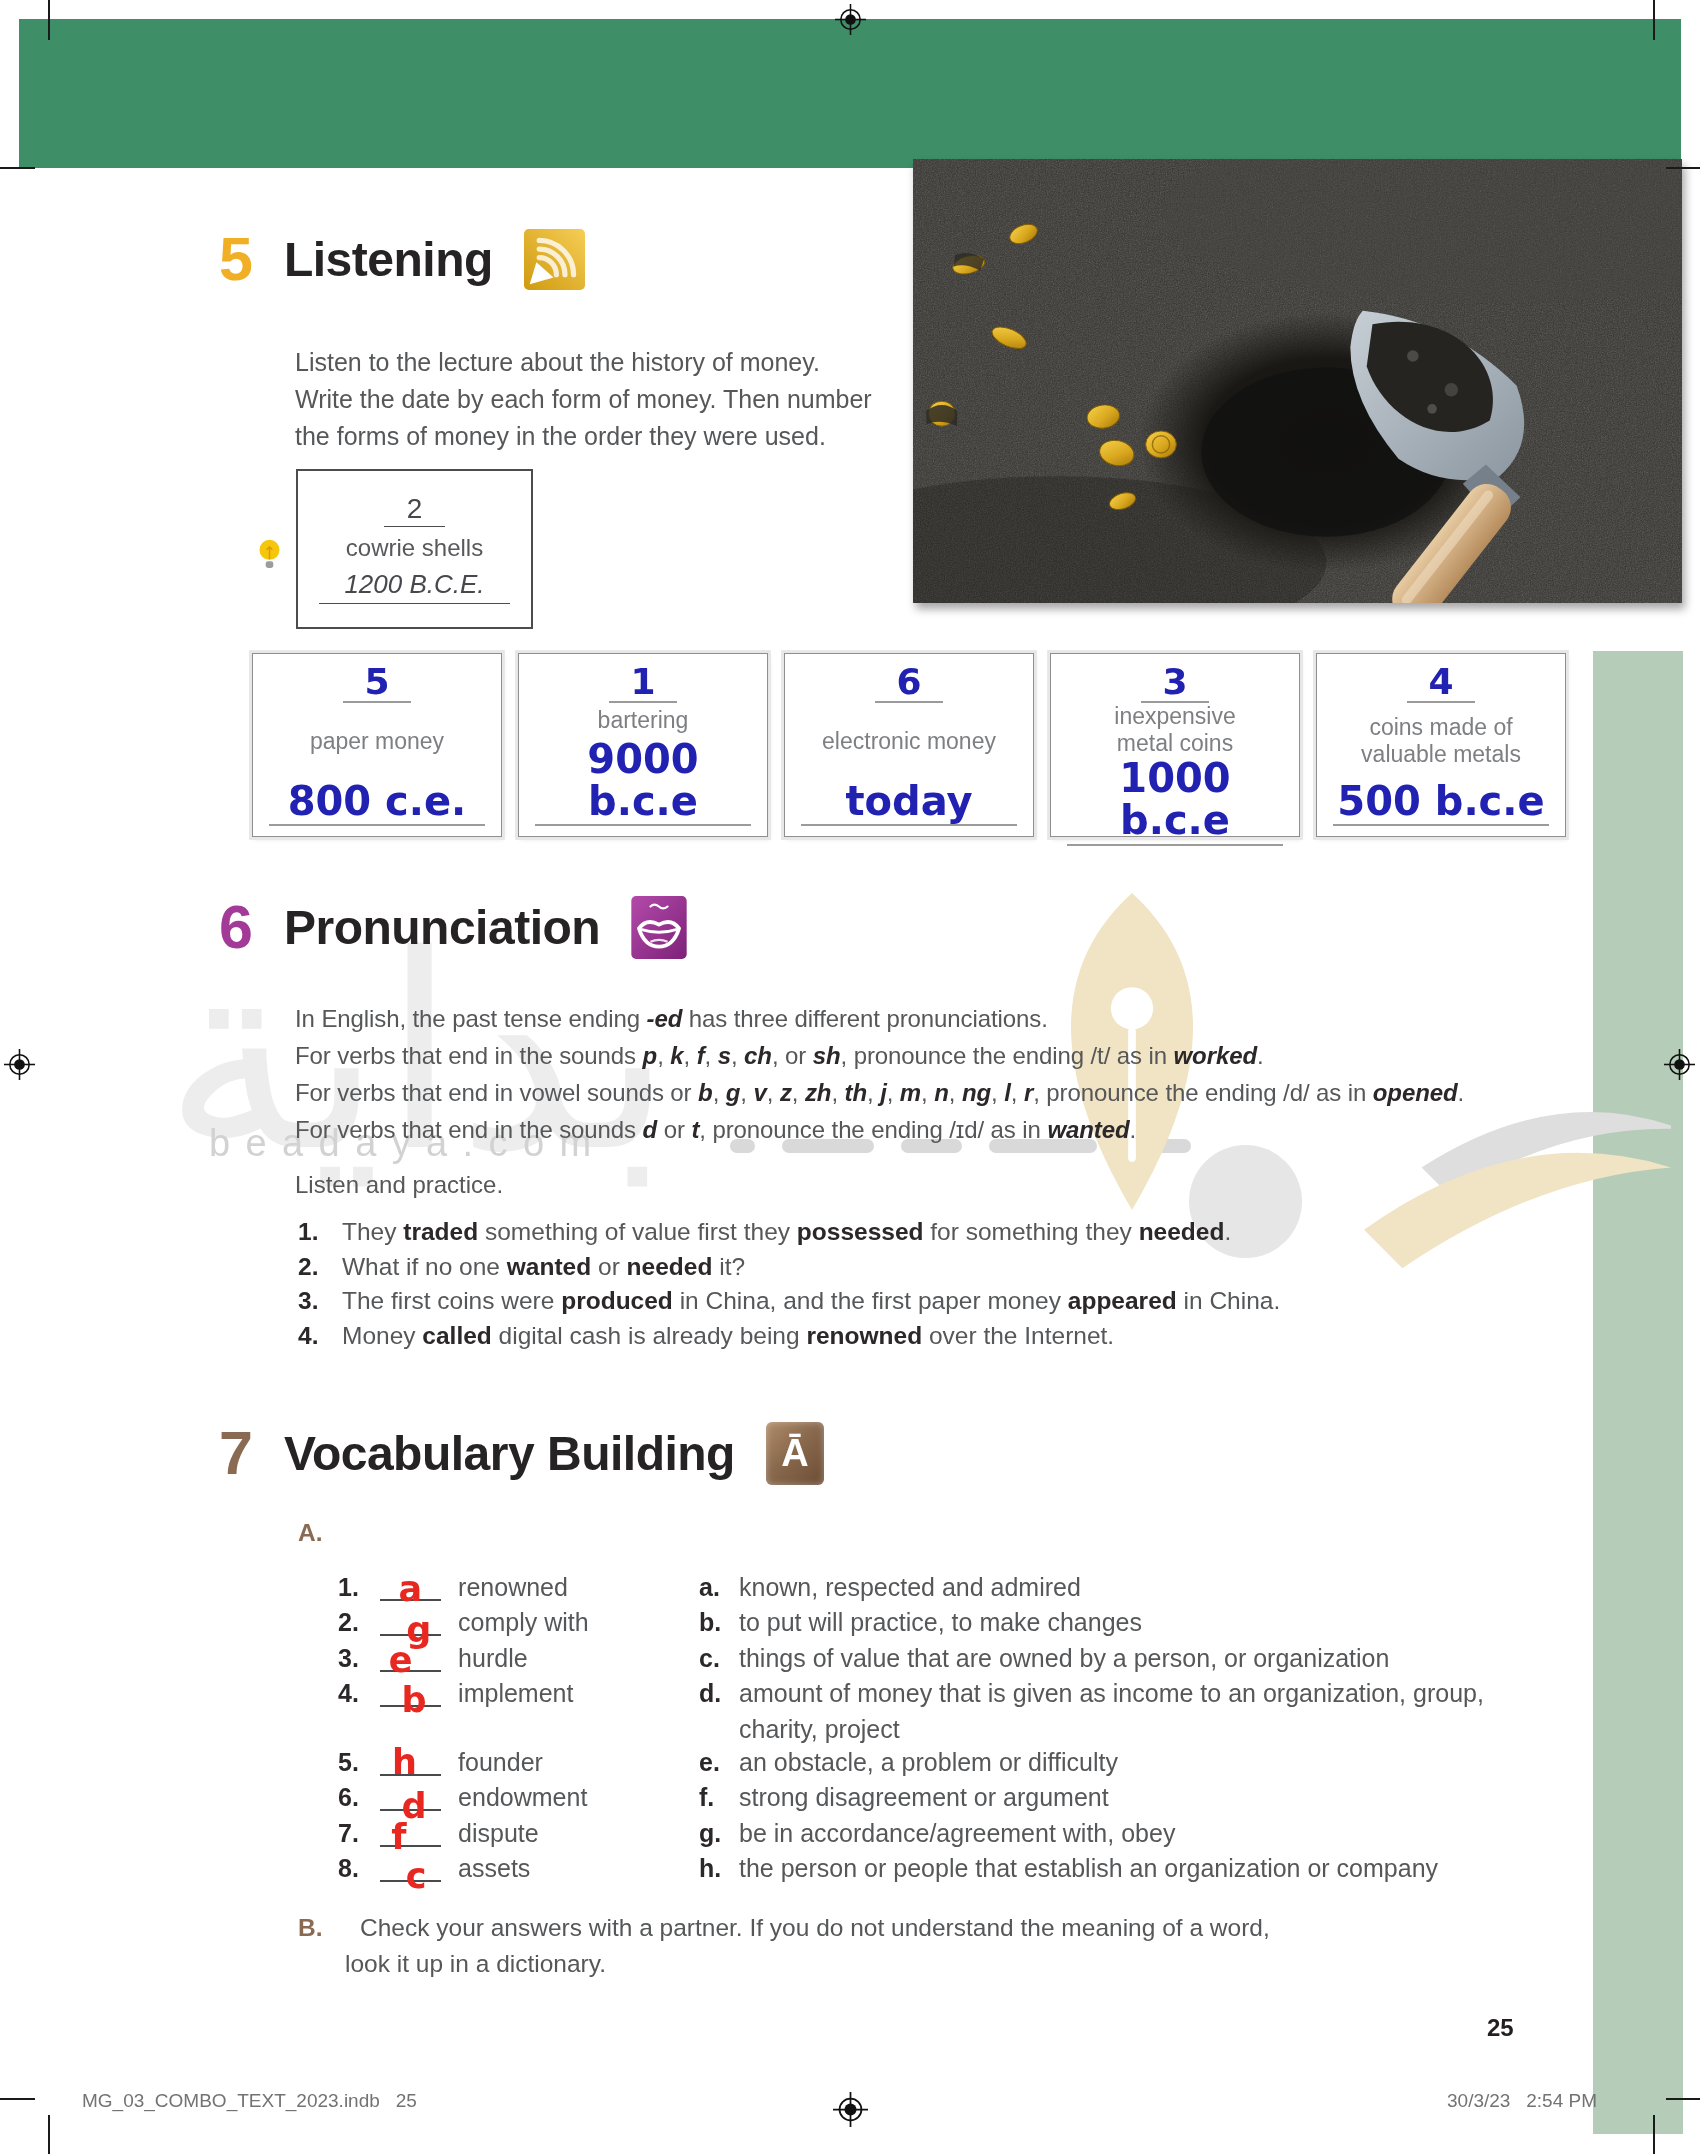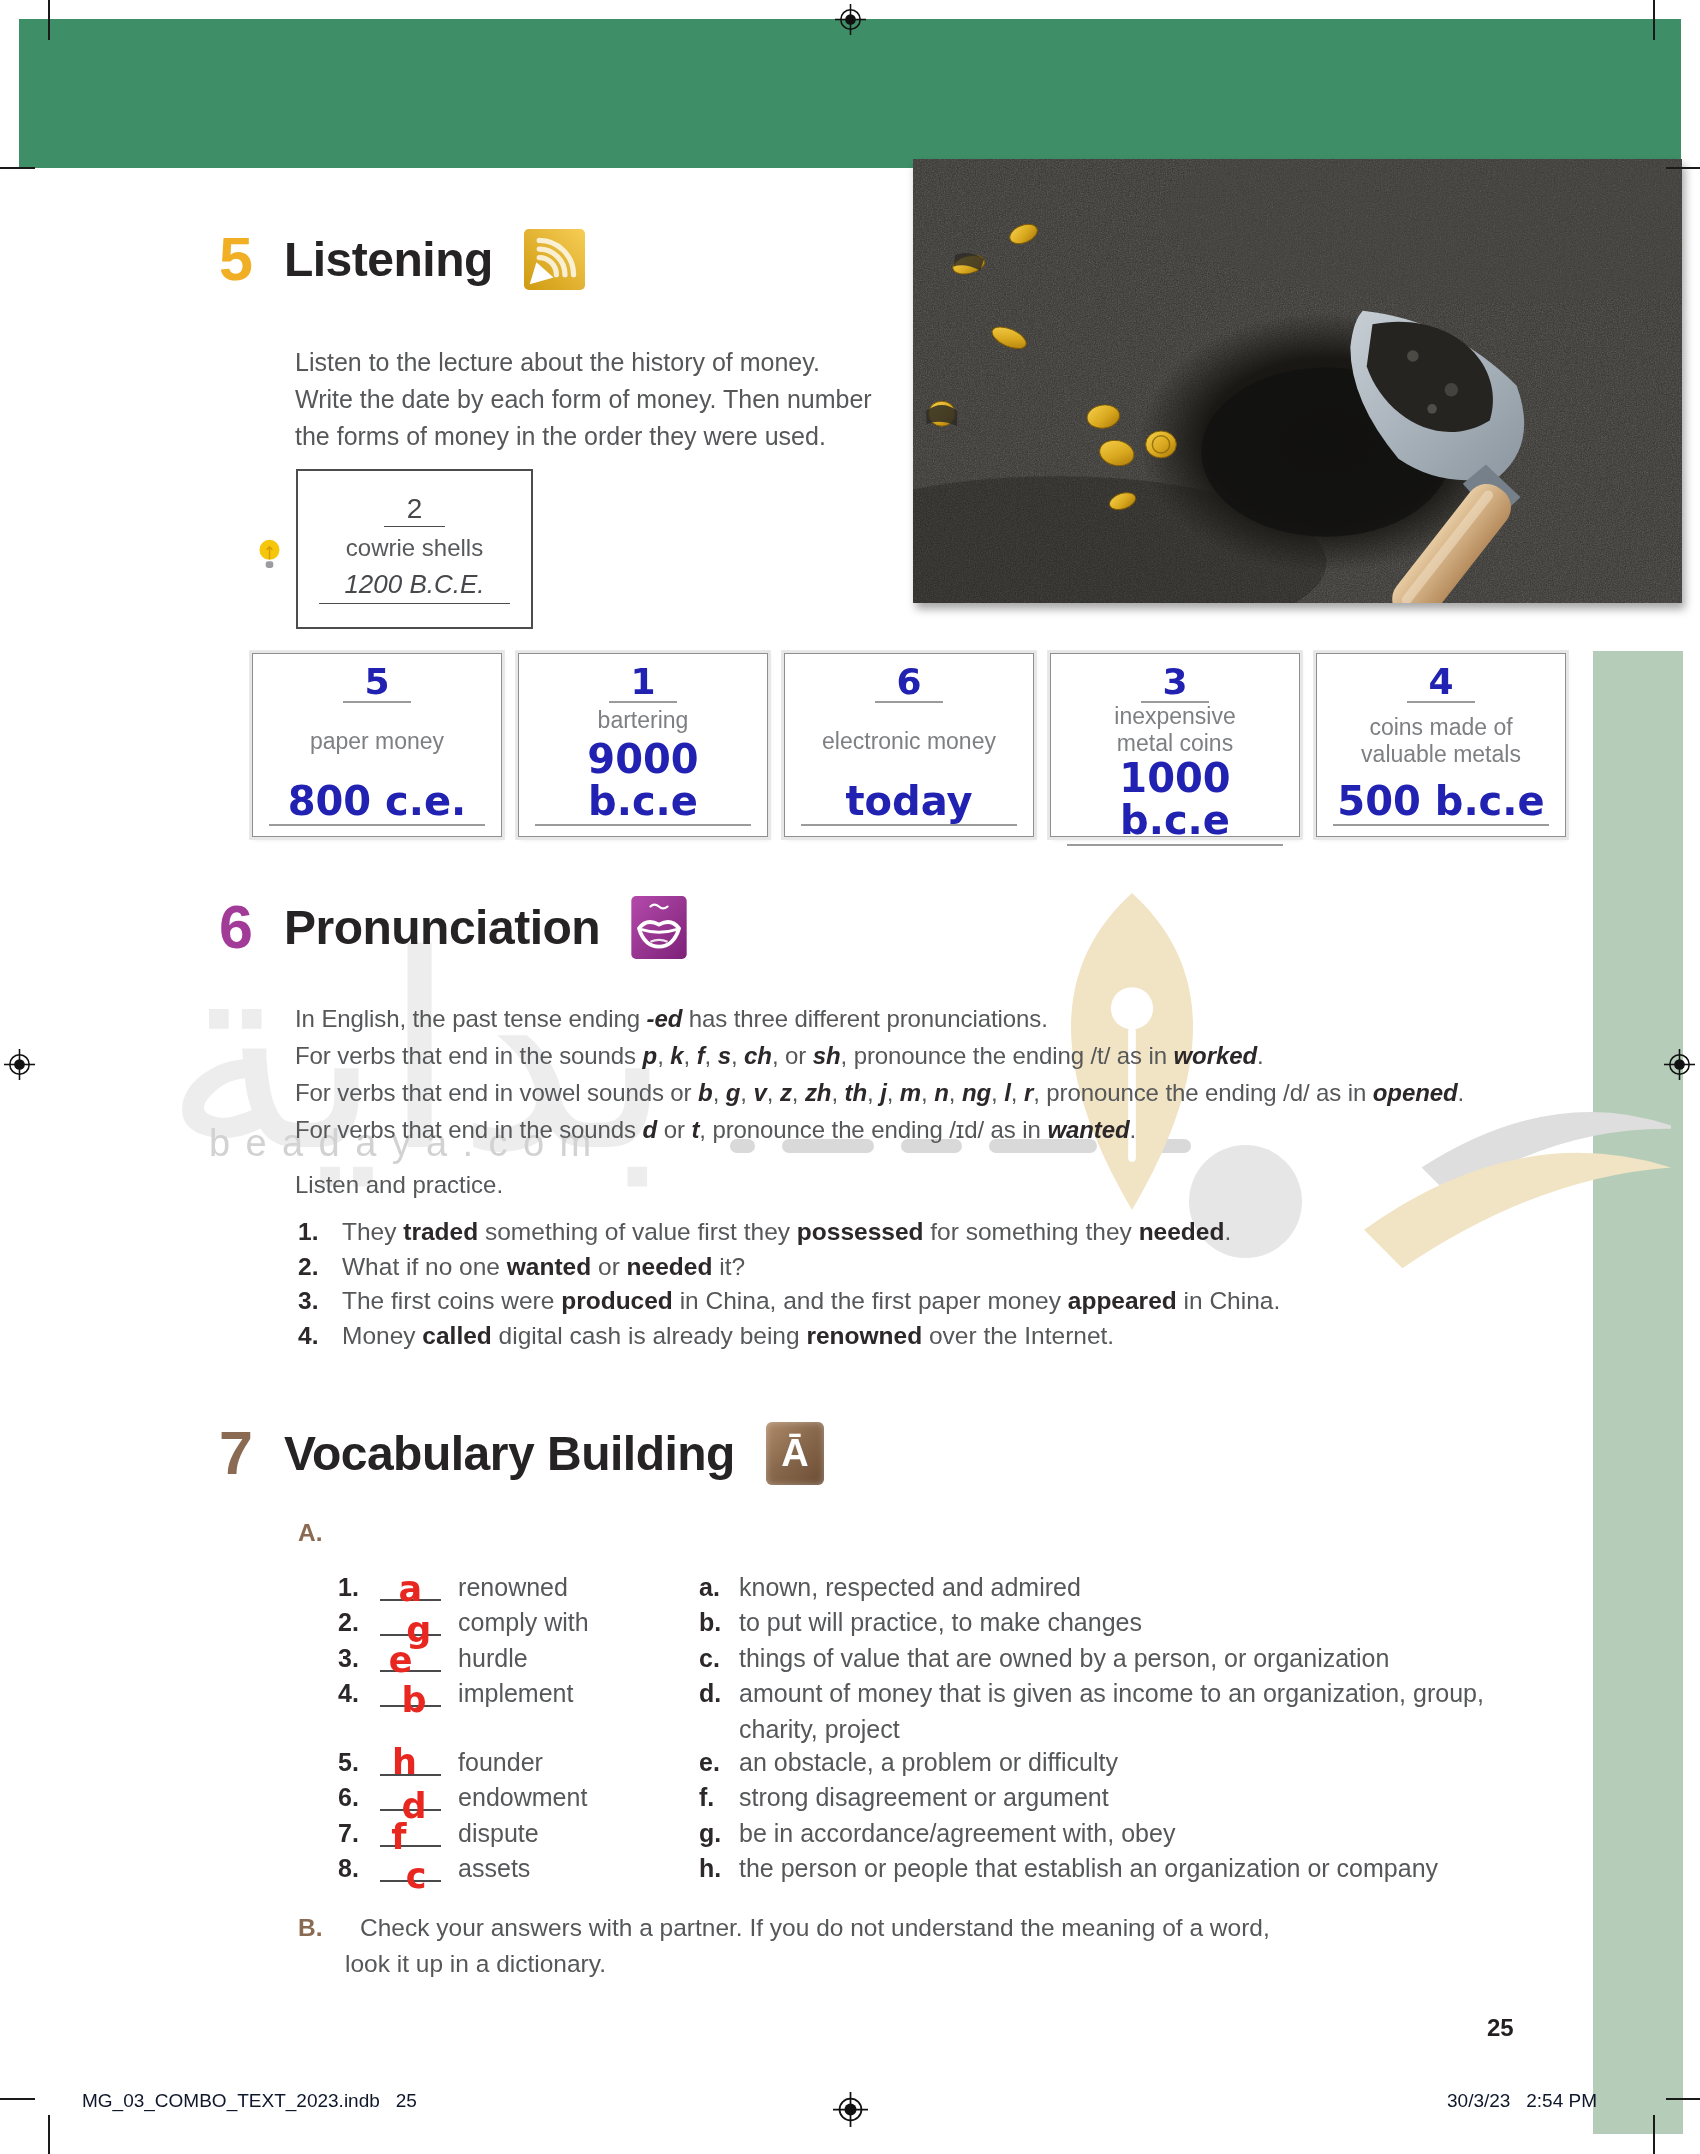--- a/index.html
+++ b/index.html
@@ -83,21 +83,21 @@
   .match-row .mnum { font-weight:bold; color:var(--bold-ink,#2c282a); width:38px; flex:none; }
   .match-row .blank { display:inline-block; width:61px; height:28px; margin:0 17.3px 0 3.8px;
     border-bottom:2.4px solid #4a4a4c; text-align:center; flex:none; }
   .match-row .ansr { display:inline-block; position:relative; top:4.8px; color:var(--hand-red,#e82820);
     font-family:"DejaVu Sans",sans-serif; font-size:35px; font-weight:bold; line-height:23px; }
   .def-row { position:absolute; left:699px; z-index:2; font-size:25px; display:flex; white-space:nowrap; }
   .def-row .dletter { font-weight:bold; color:var(--bold-ink,#2c282a); width:40px; flex:none; }
 
   
   .page-number { position:absolute; left:1487px; top:2014px; z-index:2; font-size:24px; font-weight:bold; color:#231f20; }
-  .footer-text { position:absolute; z-index:2; font-size:19px; color:#0f172a; white-space:pre; }
+  .footer-text { position:absolute; z-index:2; font-size:19px; color:#737373; white-space:pre; }
 </style>
 </head>
 <body>
 
 <div class="page">
 
   <div class="cropline" style="left:48px;top:0;width:1.9px;height:40px;"></div>
   <div class="cropline" style="left:1653px;top:0;width:1.9px;height:40px;"></div>
   <div class="cropline" style="left:0;top:167px;width:35px;height:1.9px;"></div>
   <div class="cropline" style="left:1666px;top:167px;width:35px;height:1.9px;"></div>

